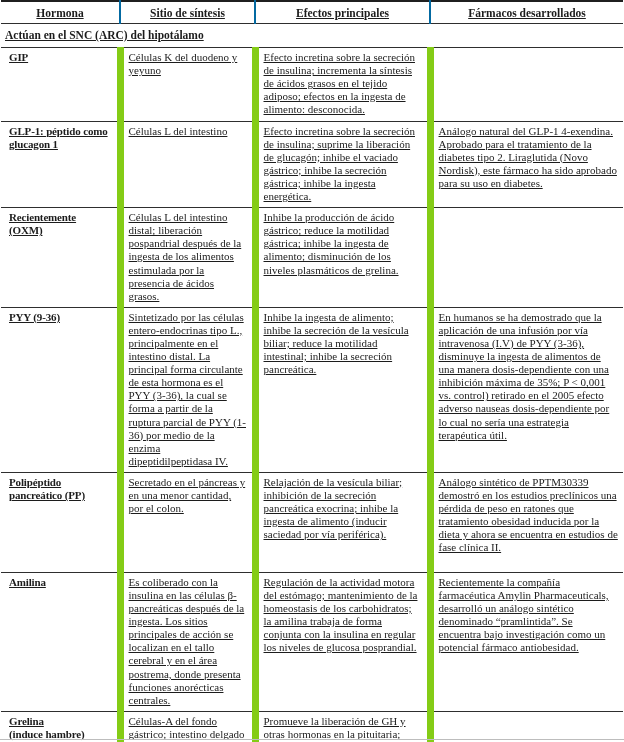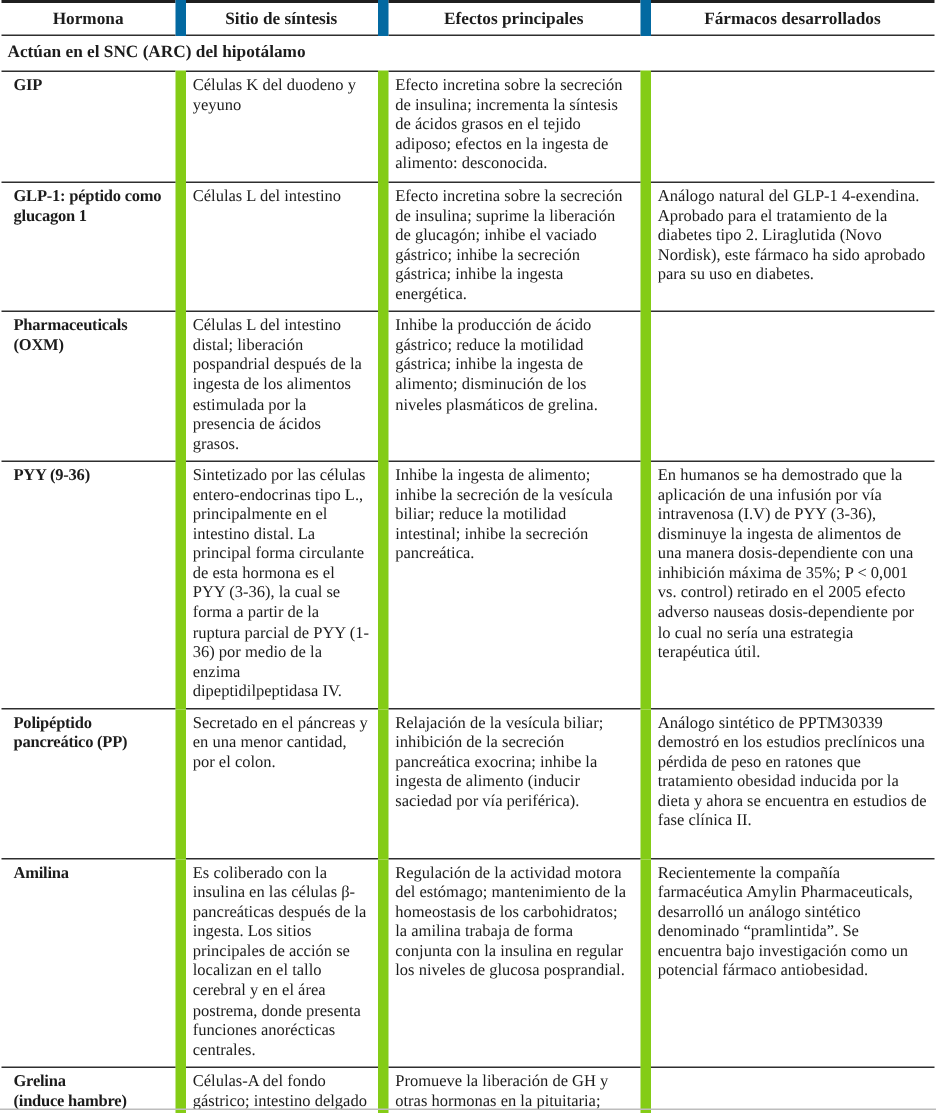--- a/index.html
+++ b/index.html
@@ -1,37 +1,38 @@
 <!DOCTYPE html>
 <html><head>
 <meta charset="utf-8">
 <style>
   html, body { margin: 0; padding: 0; background: #ffffff; }
   .page {
     width: 624px; height: 742px; position: relative;
     background: #ffffff; overflow: hidden;
     font-family: "Liberation Serif", serif;
     color: #1c1c1c;
+    text-decoration: underline;
   }
   table.hormones {
     border-collapse: collapse; table-layout: fixed;
     width: 622px; margin-left: 1px;
     border-top: 2px solid #1f1f1f;
   }
   col.c-hormona { width: 119px; }
   col.c-sitio   { width: 135px; }
   col.c-efectos { width: 175px; }
   col.c-farmacos{ width: 193px; }
 
   th {
     font-size: 11.5px; font-weight: bold; text-align: center;
     vertical-align: middle; height: 17px; padding: 2px 3px;
     border-bottom: 1px solid #2e2e2e;
   }
-  th + th { border-left: 7px solid #0369a1; }
+  th + th { border-left: 2px solid #0369a1; }
 
   td {
     vertical-align: top; font-size: 11px; line-height: 13.1px;
     padding: 3px 5px 4px 5px;
     border-bottom: 1px solid #2e2e2e;
     overflow: hidden;
   }
   tr.data-row td + td { border-left: 7px solid #84cc16; }
 
   td.c1 {
@@ -79,21 +80,21 @@
       </tr>
 
       <tr class="data-row" style="height:80px">
         <td class="c1">GLP-1: péptido como glucagon 1</td>
         <td>Células L del intestino</td>
         <td>Efecto incretina sobre la secreción de insulina; suprime la liberación de glucagón; inhibe el vaciado gástrico; inhibe la secreción gástrica; inhibe la ingesta energética.</td>
         <td>Análogo natural del GLP-1 4-exendina. Aprobado para el tratamiento de la diabetes tipo 2. Liraglutida (Novo Nordisk), este fármaco ha sido aprobado para su uso en diabetes.</td>
       </tr>
 
       <tr class="data-row" style="height:75px">
-        <td class="c1">Pharmaceuticals (OXM)</td>
+        <td class="c1">Recientemente (OXM)</td>
         <td>Células L del intestino distal; liberación pospandrial después de la ingesta de los alimentos estimulada por la presencia de ácidos grasos.</td>
         <td>Inhibe la producción de ácido gástrico; reduce la motilidad gástrica; inhibe la ingesta de alimento; disminución de los niveles plasmáticos de grelina.</td>
         <td></td>
       </tr>
 
       <tr class="data-row" style="height:146px">
         <td class="c1">PYY (9-36)</td>
         <td>Sintetizado por las células entero-endocrinas tipo L., principalmente en el intestino distal. La principal forma circulante de esta hormona es el PYY (3-36), la cual se forma a partir de la ruptura parcial de PYY (1-36) por medio de la enzima dipeptidilpeptidasa IV.</td>
         <td>Inhibe la ingesta de alimento; inhibe la secreción de la vesícula biliar; reduce la motilidad intestinal; inhibe la secreción pancreática.</td>
         <td>En humanos se ha demostrado que la aplicación de una infusión por vía intravenosa (I.V) de PYY (3-36), disminuye la ingesta de alimentos de una manera dosis-dependiente con una inhibición máxima de 35%; P &lt; 0,001 vs. control) retirado en el 2005 efecto adverso nauseas dosis-dependiente por lo cual no sería una estrategia terapéutica útil.</td>

